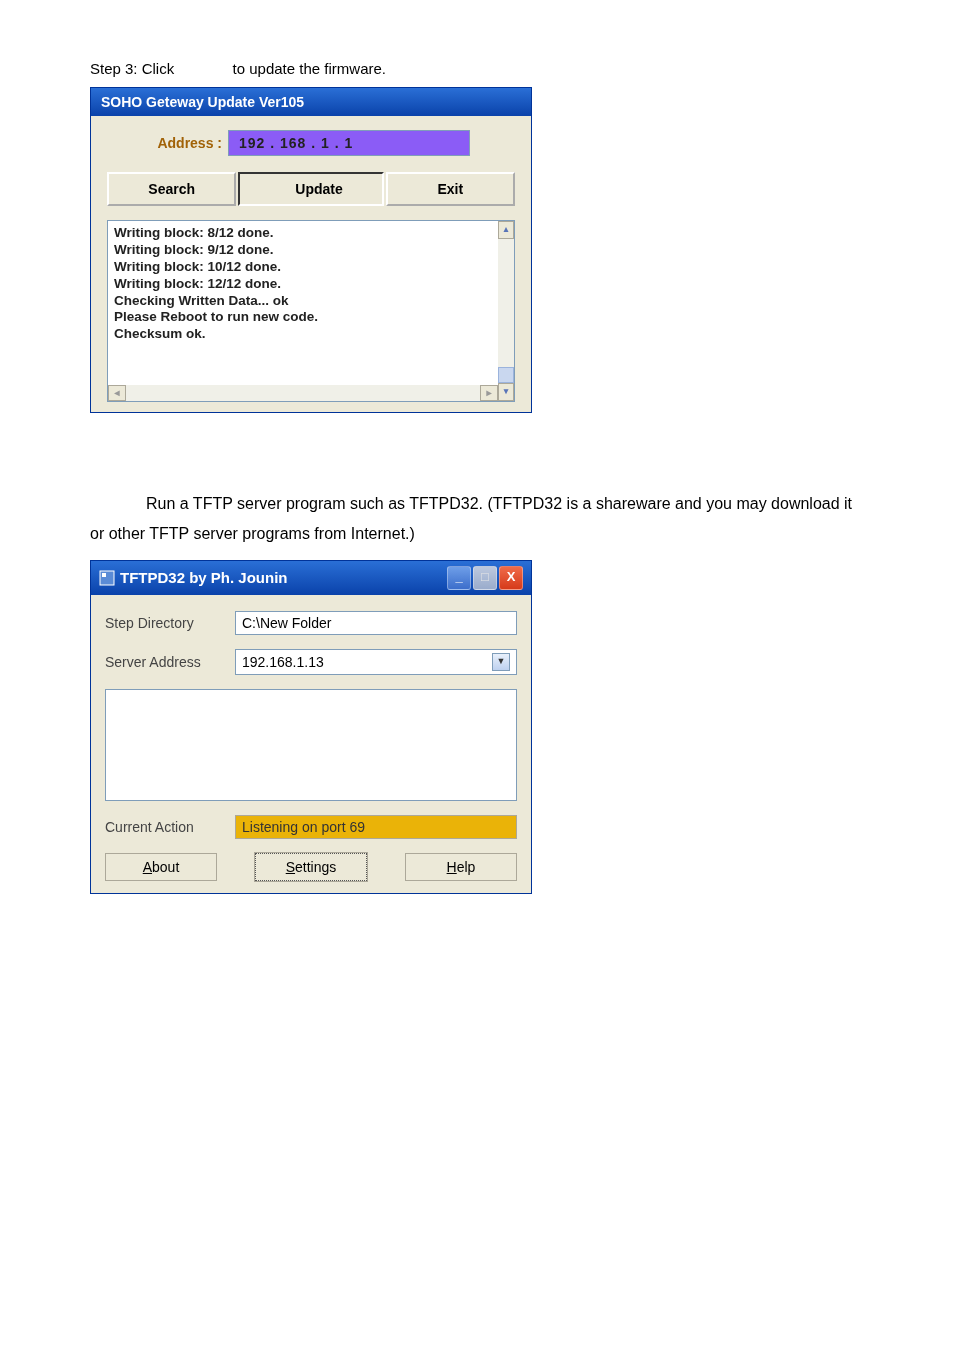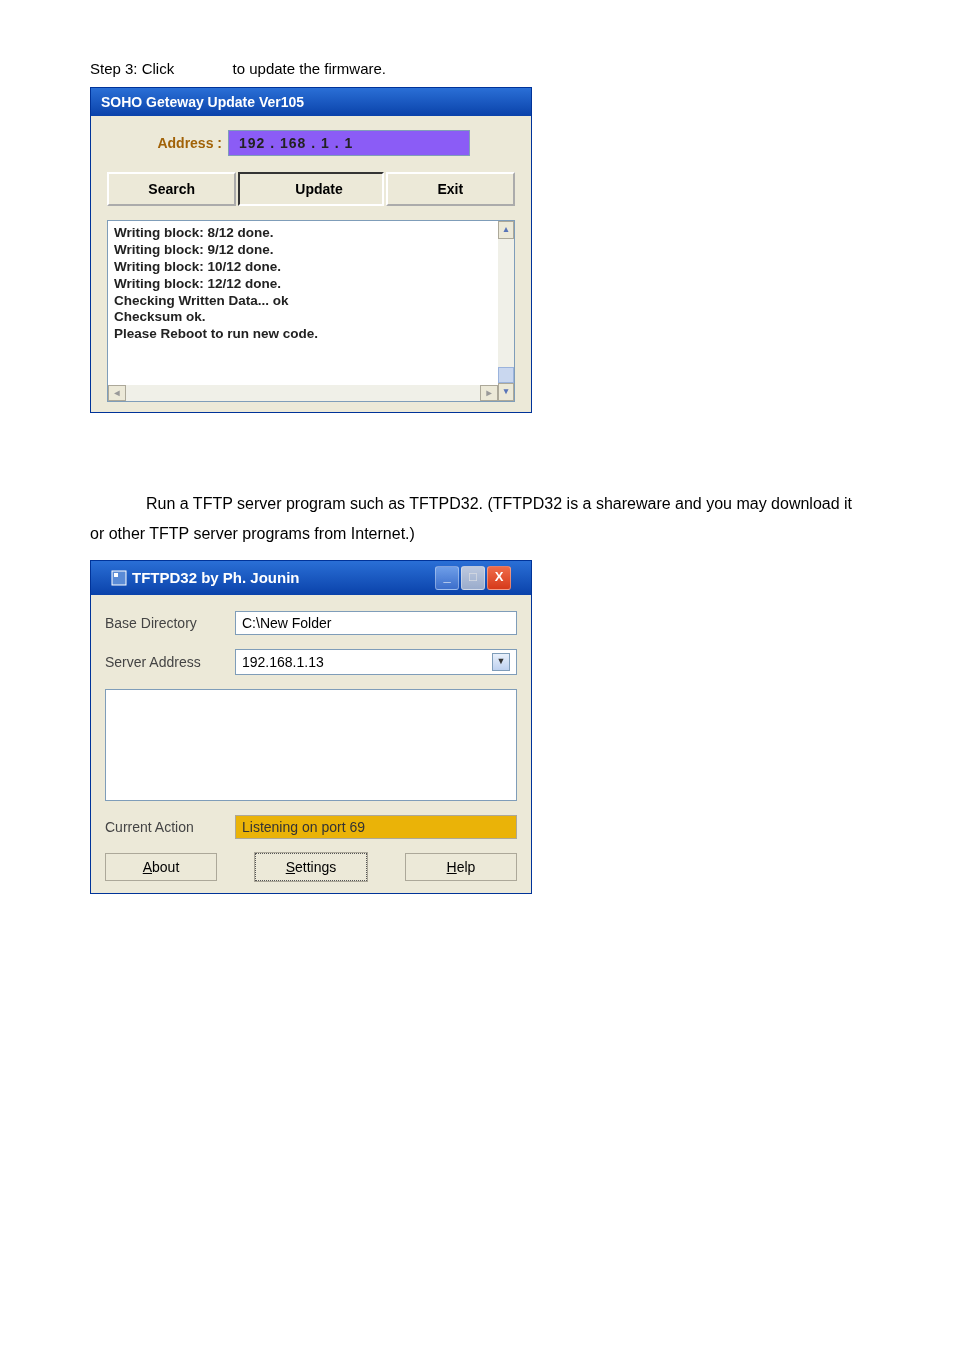--- a/index.html
+++ b/index.html
@@ -147,21 +147,21 @@
     .window2 {
       width: 440px;
       border: 1px solid #003399;
       background: #ece9d8;
     }
     .titlebar2 {
       background: linear-gradient(to bottom, #2a6fd6, #0a42aa);
       color: #fff;
       font-weight: bold;
       font-size: 15px;
-      padding: 4px 20px;
+      padding: 4px 8px;
       font-family: 'Trebuchet MS', Arial, sans-serif;
       display: flex;
       align-items: center;
       height: 26px;
     }
     .titlebar2 .icon {
       width: 16px;
       height: 16px;
       margin-right: 5px;
       display: inline-block;
@@ -278,22 +278,22 @@
       <div class="btn">Search</div>
       <div class="btn pressed">Update</div>
       <div class="btn">Exit</div>
     </div>
     <div class="log-area">
       <div>Writing block: 8/12 done.</div>
       <div>Writing block: 9/12 done.</div>
       <div>Writing block: 10/12 done.</div>
       <div>Writing block: 12/12 done.</div>
       <div>Checking Written Data... ok</div>
+      <div>Please Reboot to run new code.</div>
       <div>Checksum ok.</div>
-      <div>Please Reboot to run new code.</div>
       <div class="vscroll">
         <div class="arrow">▴</div>
         <div class="track">
           <div class="thumb"></div>
         </div>
         <div class="arrow">▾</div>
       </div>
       <div class="hscroll">
         <div class="arrowh">◂</div>
         <div class="trackh"></div>
@@ -314,21 +314,21 @@
         </svg>
     </span>
     <span>TFTPD32 by Ph. Jounin</span>
     <span class="spacer"></span>
     <span class="win-btn">_</span>
     <span class="win-btn max disabled">□</span>
     <span class="win-btn close">X</span>
   </div>
   <div class="win2-body">
     <div class="form-row">
-      <div class="form-label">Base Directory</div>
+      <div class="form-label">Step Directory</div>
       <div class="form-input">
         <span>C:\New Folder</span>
       </div>
     </div>
     <div class="form-row">
       <div class="form-label">Server Address</div>
       <div class="form-input">
         <span>192.168.1.13</span>
         <span class="dd">▼</span>
       </div>

